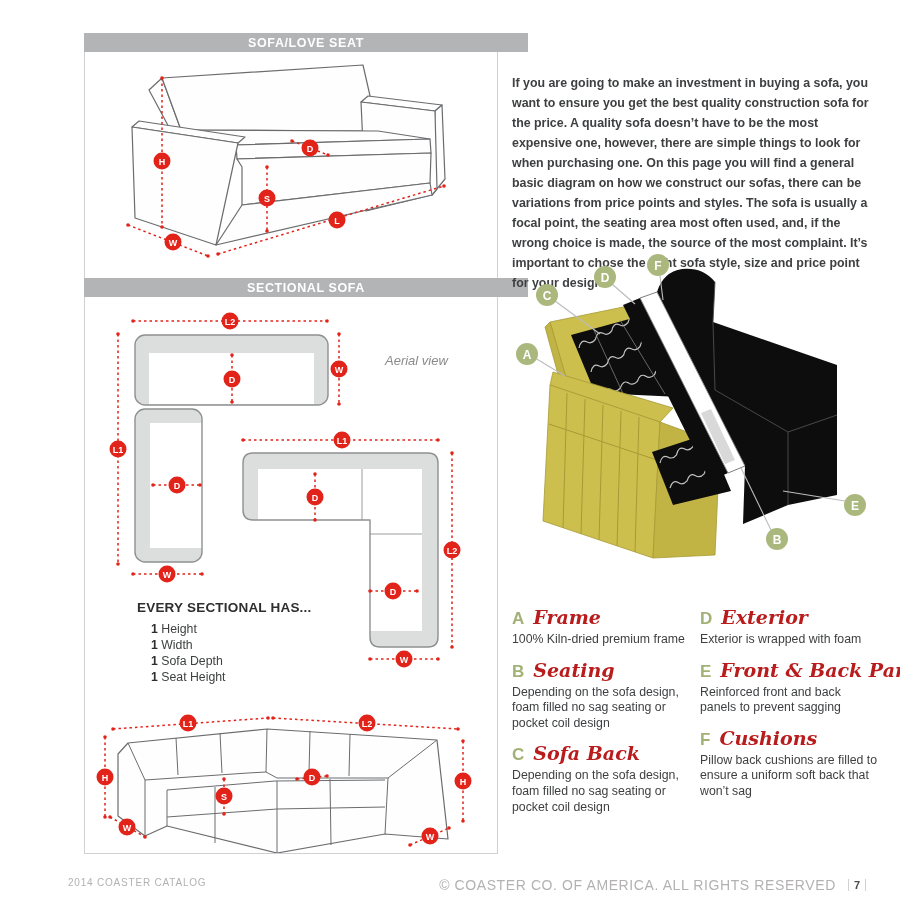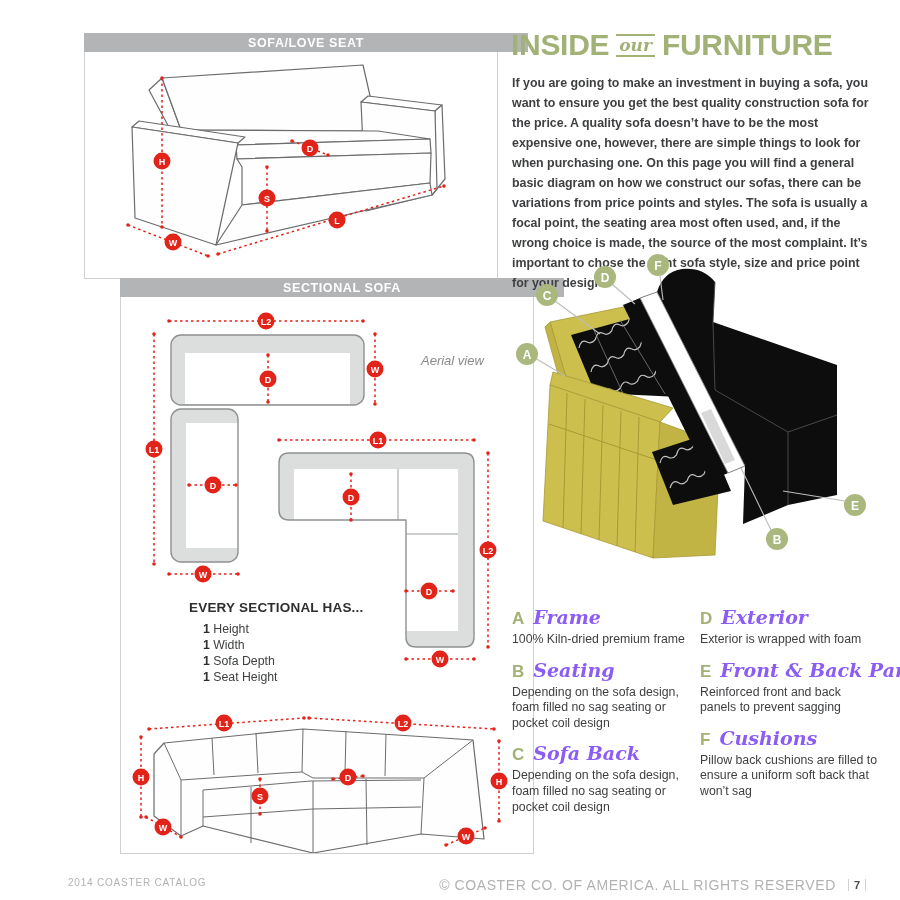--- a/index.html
+++ b/index.html
@@ -2,47 +2,47 @@
 <html><head>
 <meta charset="utf-8">
 <style>
   html,body{margin:0;padding:0;background:#ffffff;}
   .page{position:relative;width:900px;height:900px;background:#fff;overflow:hidden;
         font-family:"Liberation Sans",sans-serif;color:#3f4041;}
 
   
   .panel{position:absolute;left:84px;width:412px;border:1px solid #cfd0d1;border-top:none;background:#fff;}
   .panel1{top:33px;height:245px;}
-  .panel2{top:278px;height:575px;margin-left:36px;}
+  .panel2{top:278px;height:575px;}
   .bar{position:absolute;left:-1px;top:0;width:444px;height:19px;background:#b2b4b6;
        color:#fff;font-size:12.5px;font-weight:bold;letter-spacing:.6px;
        display:flex;align-items:center;justify-content:center;}
   .panel svg{position:absolute;left:0;}
 
   
-  .every{position:absolute;left:68px;top:322px;width:220px;}
+  .every{position:absolute;left:52px;top:322px;width:220px;}
   .every h4{margin:0 0 6px 0;font-size:13.5px;font-weight:bold;color:#2e2e2f;letter-spacing:.2px;}
   .every ul{margin:0;padding:0 0 0 14px;list-style:none;}
   .every li{font-size:12.3px;line-height:16px;color:#3f4041;}
   .every li b{color:#2e2e2f;}
 
   
   .title-row{position:absolute;left:511px;top:28px;display:flex;align-items:center;color:#a2b176;}
   .title-big{font-size:30px;font-weight:bold;letter-spacing:-.3px;line-height:34px;}
   .title-script{font-family:"DejaVu Serif",serif;font-style:italic;font-weight:bold;font-size:17px;
                 border-top:2px solid #a2b176;border-bottom:2px solid #a2b176;padding:0 3px;margin:0 7px;line-height:19px;}
   .intro{position:absolute;left:512px;top:73px;width:362px;font-size:12.4px;line-height:20px;color:#3e3f41;font-weight:bold;}
 
   .legend-col{position:absolute;top:606px;}
   .col1{left:512px;width:176px;}
   .col2{left:700px;width:180px;}
   .leg-item{margin-bottom:11px;}
   .leg-head{display:flex;align-items:baseline;margin-bottom:3px;}
   .leg-letter{color:#a2b176;font-weight:bold;font-size:17px;margin-right:9px;}
-  .leg-title{font-family:"DejaVu Serif",serif;font-style:italic;font-weight:bold;font-size:19px;color:#8b5cf6;white-space:nowrap;}
+  .leg-title{font-family:"DejaVu Serif",serif;font-style:italic;font-weight:bold;font-size:19px;color:#b91c1c;white-space:nowrap;}
   .leg-desc{font-size:12.3px;line-height:15.6px;color:#3e3f41;}
 
   
   .footer-left{position:absolute;left:68px;top:877px;font-size:10px;letter-spacing:.8px;color:#b3b1b2;}
   .footer-right{position:absolute;right:34px;top:877px;display:flex;align-items:center;}
   .copyright{font-size:14px;letter-spacing:.6px;color:#b3b1b2;}
   .pageno{margin-left:12px;padding:0 5px;border-left:1px solid #d2d0d1;border-right:1px solid #d2d0d1;
           font-size:11px;font-weight:bold;color:#4a4b4d;}
 
   
@@ -313,25 +313,20 @@
           <circle class="dimc" cx="227" cy="80" r="8.5"></circle>
           <text class="dimt" x="227" y="83.5">D</text>
         </g>
       <g>
           <circle class="dimc" cx="139" cy="99" r="8.5"></circle>
           <text class="dimt" x="139" y="102.5">S</text>
         </g>
     </svg>
   </div>
 
-  <div class="title-row">
-    <span class="title-big">INSIDE</span>
-    <span class="title-script">our</span>
-    <span class="title-big">FURNITURE</span>
-  </div>
 
   <div class="intro">If you are going to make an investment in buying a sofa, you want to ensure you get the best quality construction sofa for the price.  A quality sofa doesn’t have to be the most expensive one, however, there are simple things to look for when purchasing one.  On this page you will find a general basic diagram on how we construct our sofas, there can be variations from price points and styles.  The sofa is usually a focal point, the seating area most often used, and, if the wrong choice is made, the source of the most complaint.  It’s important to chose the right sofa style, size and price point for your design.</div>
 
   <svg style="position:absolute;left:505px;top:248px;" width="390" height="330" viewBox="0 0 390 330">
 
     <path class="yel" d="M45,74 L133,56 L199,153 L62,133 Z"></path>
     <path class="yel2" d="M45,74 L40,79 L56,137 L62,133 Z"></path>
 
     <path class="blk" d="M66,87 L139,67 L196,150 L90,145 Z"></path>
     <path class="spring" transform="translate(74,100) rotate(-15)" d="m0,0 q4,-8 9,-4 q4,4 9,0 q4,-8 9,-4 q4,4 9,0 q4,-8 9,-4 q4,4 9,0 q4,-8 9,-4 q4,4 9,0"></path>

